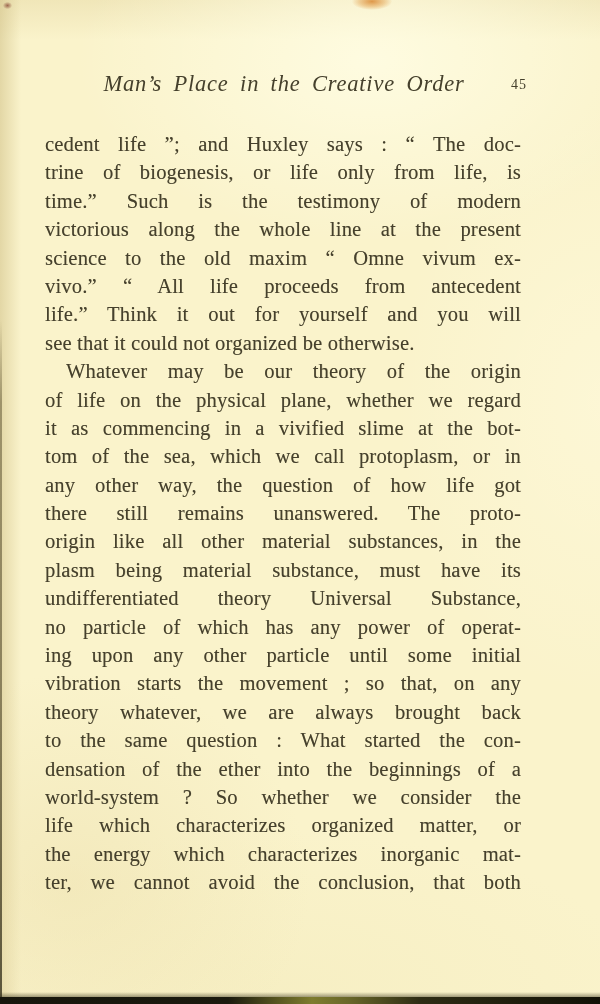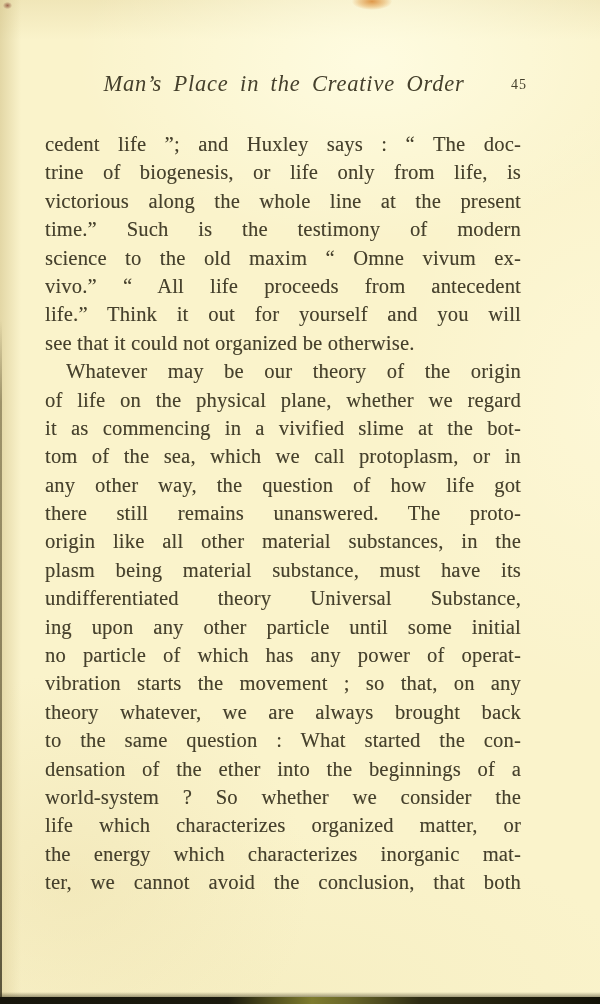--- a/index.html
+++ b/index.html
@@ -113,37 +113,37 @@
 <div class="page" style="color: rgb(69, 64, 44);">
 
   <div class="running-head">
     <span>Man’s Place in the Creative Order</span>
     <span class="folio">45</span>
   </div>
 
   <div class="page-body">
       <div class="line">cedent life ”; and Huxley says : “ The doc-</div>
       <div class="line">trine of biogenesis, or life only from life, is</div>
+      <div class="line">time.” Such is the testimony of modern</div>
       <div class="line">victorious along the whole line at the present</div>
-      <div class="line">time.” Such is the testimony of modern</div>
       <div class="line">science to the old maxim “ Omne vivum ex-</div>
       <div class="line">vivo.” “ All life proceeds from antecedent</div>
       <div class="line">life.” Think it out for yourself and you will</div>
       <div class="line para-end">see that it could not organized be otherwise.</div>
       <div class="line indent">Whatever may be our theory of the origin</div>
       <div class="line">of life on the physical plane, whether we regard</div>
       <div class="line">it as commencing in a vivified slime at the bot-</div>
       <div class="line">tom of the sea, which we call protoplasm, or in</div>
       <div class="line">any other way, the question of how life got</div>
       <div class="line">there still remains unanswered. The proto-</div>
       <div class="line">origin like all other material substances, in the</div>
       <div class="line">plasm being material substance, must have its</div>
       <div class="line">undifferentiated theory Universal Substance,</div>
+      <div class="line">no particle of which has any power of operat-</div>
       <div class="line">ing upon any other particle until some initial</div>
-      <div class="line">no particle of which has any power of operat-</div>
       <div class="line">vibration starts the movement ; so that, on any</div>
       <div class="line">theory whatever, we are always brought back</div>
       <div class="line">to the same question : What started the con-</div>
       <div class="line">densation of the ether into the beginnings of a</div>
       <div class="line">world-system ? So whether we consider the</div>
       <div class="line">life which characterizes organized matter, or</div>
       <div class="line">the energy which characterizes inorganic mat-</div>
       <div class="line">ter, we cannot avoid the conclusion, that both</div>
     </div>
 

